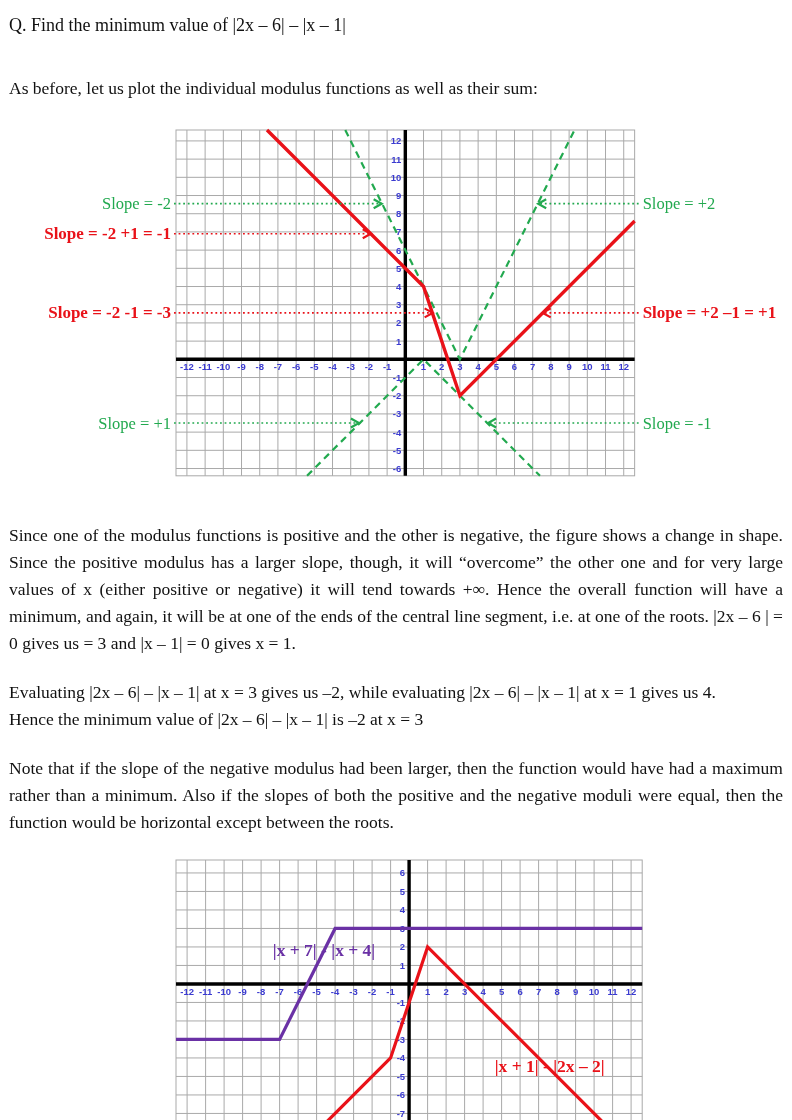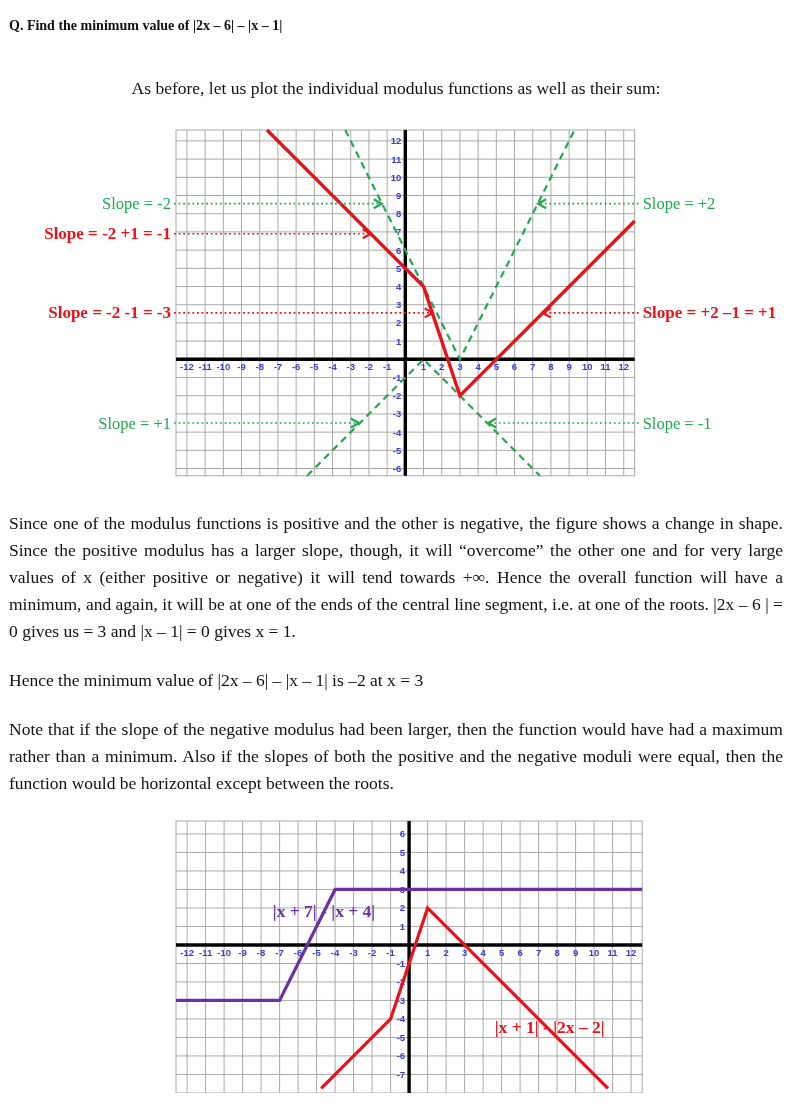--- a/index.html
+++ b/index.html
@@ -1,25 +1,25 @@
 <!DOCTYPE html>
 <html><head>
 <meta charset="utf-8">
 <style>
   html,body{margin:0;padding:0;background:#ffffff;}
   body{width:792px;height:1120px;overflow:hidden;font-family:"Liberation Serif",serif;color:#111;}
   .page{padding:12px 9px 0 9px;}
-  .title{font-size:14px;line-height:27px;font-weight:bold;margin:0 0 24px 0;}
+  .title{font-size:18px;line-height:27px;font-weight:normal;margin:0 0 24px 0;}
   .para{font-size:17.5px;line-height:27px;text-align:justify;margin:0 0 22px 0;}
-  .para.nojust{text-align:center;margin-top:36px;}
+  .para.nojust{text-align:left;margin-top:36px;}
   .boldline{font-weight:normal;}
   .figure{margin:0;}
   #fig1{display:block;margin-top:12px;}
   #fig2{display:block;margin-top:3px;}
-  .fig-gap{margin-top:30px;}
+  .fig-gap{margin-top:42px;}
   .tick{font-family:"Liberation Sans",sans-serif;font-size:9.5px;font-weight:bold;}
   .slope{font-family:"Liberation Serif",serif;font-size:16.5px;}
   .slope.b{font-weight:bold;font-size:17px;}
   .glabel{font-family:"Liberation Serif",serif;font-size:17.5px;font-weight:bold;}
 </style>
 </head>
 <body>
 
 <div class="page">
 
@@ -161,20 +161,21 @@
           <text x="633.64" y="304.52000000000004" text-anchor="start" fill="#22a94f" class="slope">Slope = -1</text>
           <line x1="629.64" y1="299.02000000000004" x2="479.12999999999994" y2="299.02000000000004" stroke="#22a94f" stroke-width="1.7" stroke-dasharray="1.8 2.8"></line>
           <path d="M 487.12999999999994 294.52000000000004 L 479.12999999999994 299.02000000000004 L 487.12999999999994 303.52000000000004" fill="none" stroke="#22a94f" stroke-width="2.2"></path>
         </g>
       </svg>
   </div>
 
   <div class="para fig-gap">Since one of the modulus functions is positive and the other is negative, the figure shows a change in shape. Since the positive modulus has a larger slope, though, it will “overcome” the other one and for very large values of x (either positive or negative) it will tend towards +∞. Hence the overall function will have a minimum, and again, it will be at one of the ends of the central line segment, i.e. at one of the roots. |2x – 6 | = 0 gives us = 3 and |x – 1| = 0 gives x = 1.</div>
 
   <div class="para">
+    <div>Evaluating |2x – 6| – |x – 1| at x = 3 gives us –2, while evaluating |2x – 6| – |x – 1| at x = 1 gives us 4.</div>
     <div class="boldline">Hence the minimum value of |2x – 6| – |x – 1| is –2 at x = 3</div>
   </div>
 
   <div class="para">Note that if the slope of the negative modulus had been larger, then the function would have had a maximum rather than a minimum. Also if the slopes of both the positive and the negative moduli were equal, then the function would be horizontal except between the roots.</div>
 
 
   <div class="figure">
     <svg id="fig2" width="792" height="274" viewBox="0 0 792 274">
         <g>
           <line x1="178.1" y1="2" x2="178.1" y2="274.875" stroke="#a9a9a9" stroke-width="1"></line>

